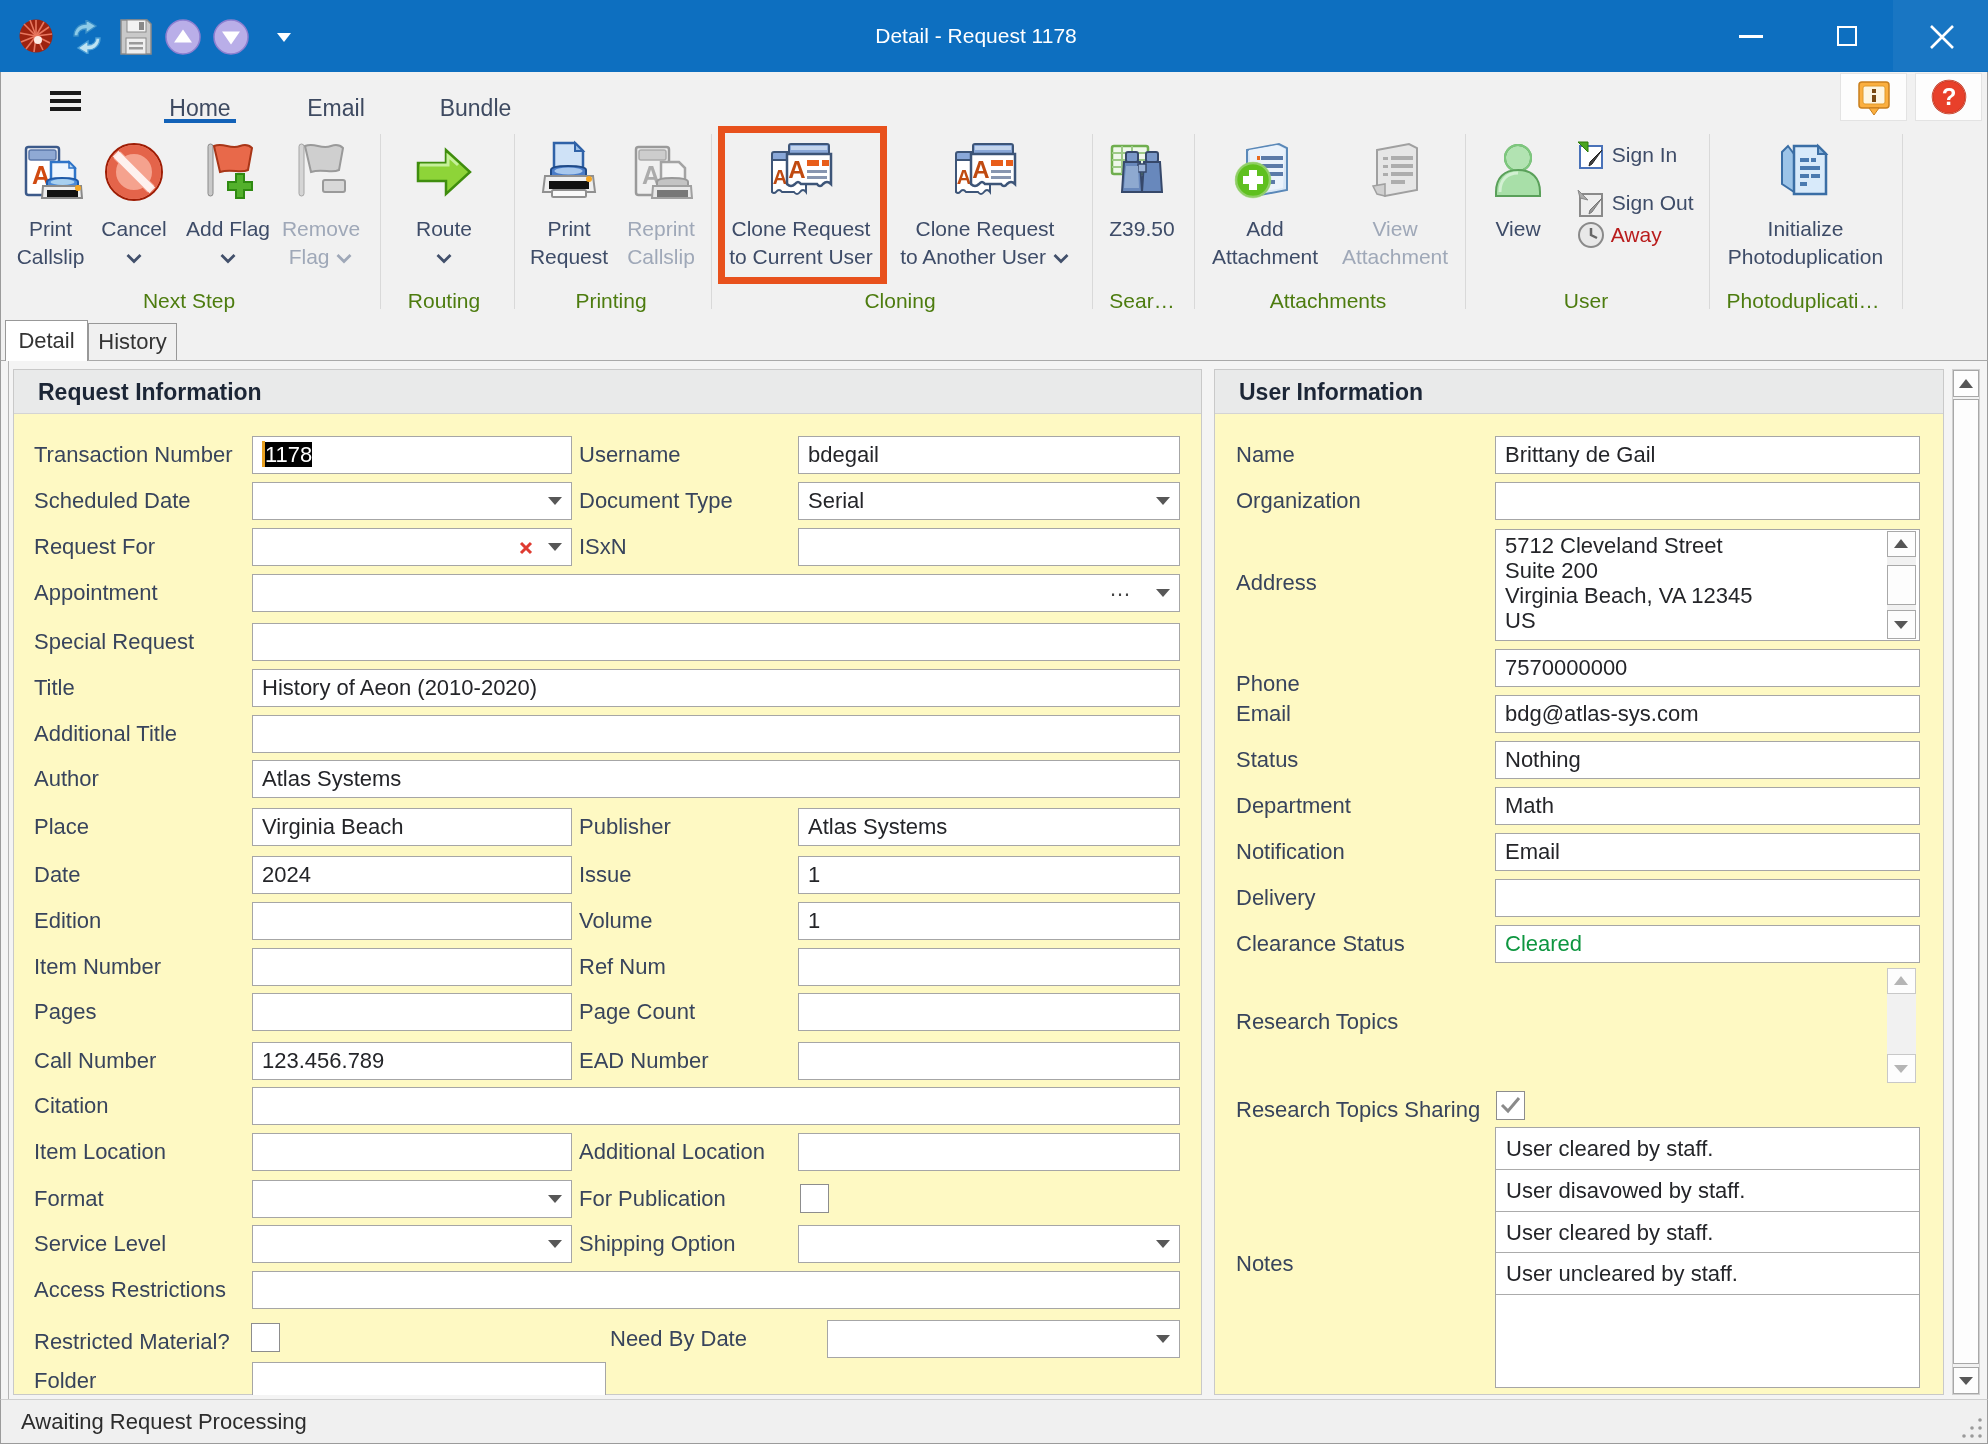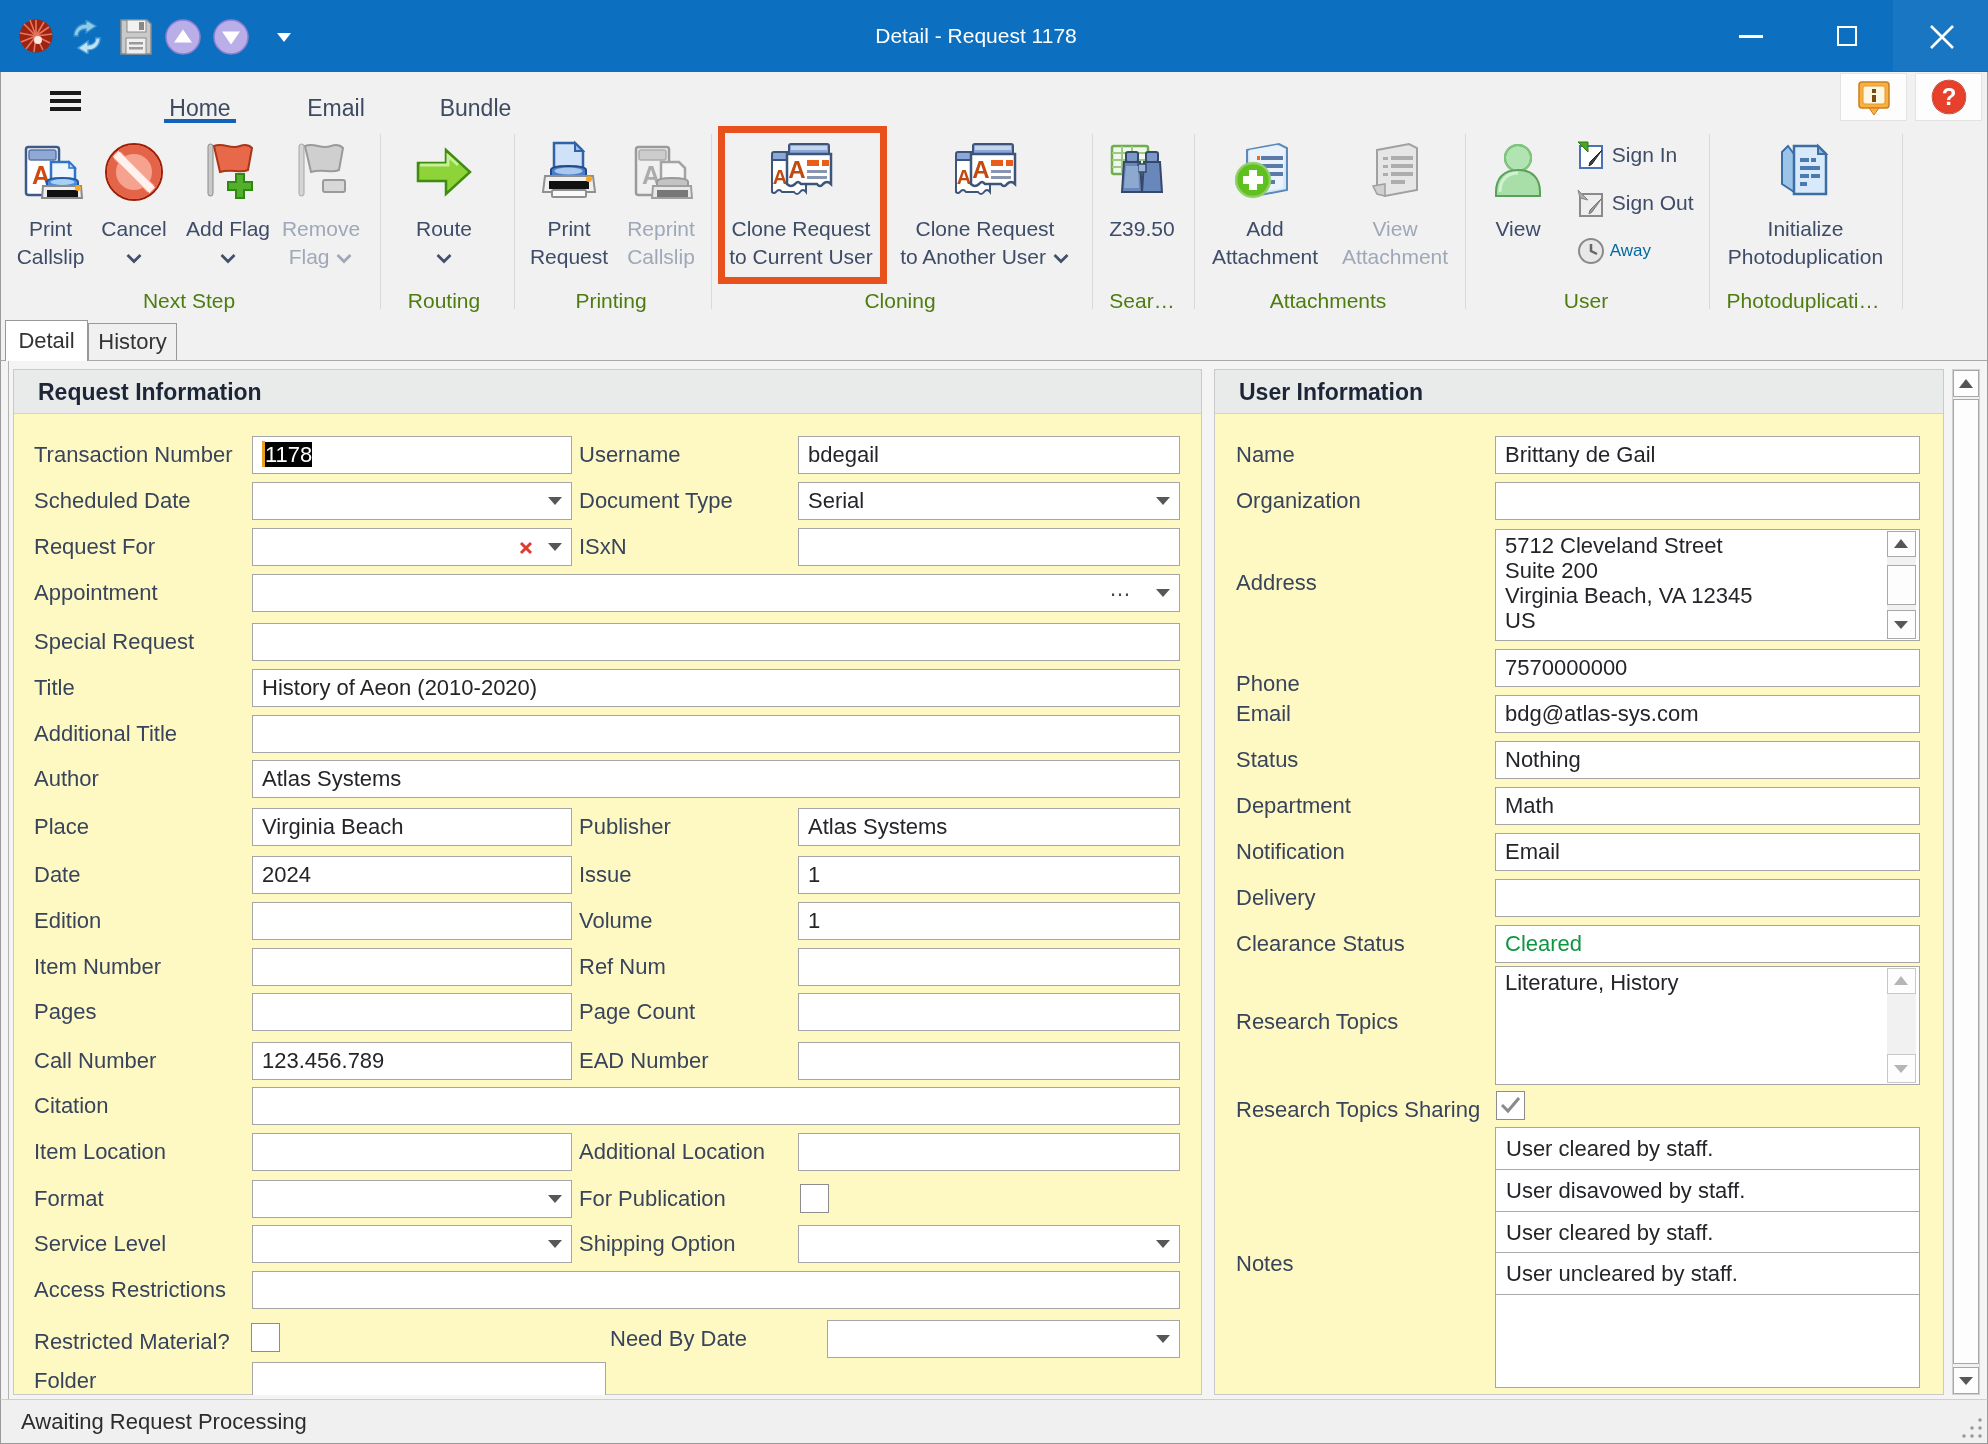--- a/index.html
+++ b/index.html
@@ -348,21 +348,21 @@
       <path d="M26 10 L16 24 L13 26 L14 22 Z" fill="#444" stroke="#222"></path>
     </svg> Sign In
   </div>
   <div class="abs" style="left:1575px;top:116px;width:140px;height:30px;font-size:21px;color:#3e4c68;line-height:30px">
     <svg style="vertical-align:top" width="30" height="30" viewBox="0 0 30 30">
       <rect x="4" y="6" width="22" height="22" fill="#eee" stroke="#8a8a8a" stroke-width="2"></rect>
       <path d="M12 12 L2 2 L4 10 Z" fill="#aaa" stroke="#888"></path>
       <path d="M26 10 L16 24 L13 26 L14 22 Z" fill="#999" stroke="#777"></path>
     </svg> Sign Out
   </div>
-  <div class="abs" style="left:1575px;top:164px;width:130px;height:30px;font-size:17px;color:#0369a1;line-height:30px">
+  <div class="abs" style="left:1575px;top:148px;width:130px;height:30px;font-size:21px;color:#b91c1c;line-height:30px">
     <svg style="vertical-align:top" width="30" height="30" viewBox="0 0 30 30">
       <circle cx="15" cy="15" r="12" fill="#e8e8e8" stroke="#8a8a8a" stroke-width="2"></circle>
       <path d="M15 8 L15 15 L21 18" fill="none" stroke="#666" stroke-width="2.5"></path>
     </svg> Away
   </div>
   <div class="rbtn" style="left:1712px;width:185px">
     <svg class="ic" width="64" height="64" viewBox="0 0 64 64">
       <path d="M14 6 L20 14 L20 52 L8 44 L8 12 Z" fill="#9cc4e8" stroke="#3a6ea5" stroke-width="2"></path>
       <path d="M20 6 L44 6 L52 14 L52 54 L20 54 Z" fill="#d8eafa" stroke="#3a6ea5" stroke-width="2.5"></path>
       <path d="M44 6 L44 14 L52 14 Z" fill="#8ab4dc" stroke="#3a6ea5" stroke-width="2"></path>
@@ -515,21 +515,20 @@
   <div class="f" style="left:1494px;top:380px;width:425px">Nothing</div>
   <div class="lbl" style="left:1235px;top:426px">Department</div>
   <div class="f" style="left:1494px;top:426px;width:425px">Math</div>
   <div class="lbl" style="left:1235px;top:472px">Notification</div>
   <div class="f" style="left:1494px;top:472px;width:425px">Email</div>
   <div class="lbl" style="left:1235px;top:518px">Delivery</div>
   <div class="f" style="left:1494px;top:518px;width:425px"></div>
   <div class="lbl" style="left:1235px;top:564px">Clearance Status</div>
   <div class="f" style="left:1494px;top:564px;width:425px;color:#0e9640">Cleared</div>
   <div class="lbl" style="left:1235px;top:642px">Research Topics</div>
-  <div class="f" style="left:1494px;top:605px;width:425px;height:119px;line-height:25px;padding-top:3px">Literature, History</div>
   <div class="abs" style="left:1886px;top:607px;width:29px;height:115px;background:#f1f1f1">
     <div class="abs" style="left:0;top:0;width:29px;height:26px;background:#fdfdfd;border:1px solid #c8c8c8"></div>
     <div class="da" style="left:7px;top:8px;border-top:none;border-bottom:9px solid #b5b5b5;border-left:7px solid transparent;border-right:7px solid transparent"></div>
     <div class="abs" style="left:0;top:86px;width:29px;height:29px;background:#fdfdfd;border:1px solid #c8c8c8"></div>
     <div class="da" style="left:7px;top:97px;border-left:7px solid transparent;border-right:7px solid transparent;border-top-color:#b5b5b5"></div>
   </div>
   <div class="lbl" style="left:1235px;top:730px">Research Topics Sharing</div>
   <div class="cb" style="left:1495px;top:730px">
     <svg width="27" height="27" viewBox="0 0 27 27">
         <path d="M5 13 L11 19 L22 6" fill="none" stroke="#8a8a8a" stroke-width="3"></path>

